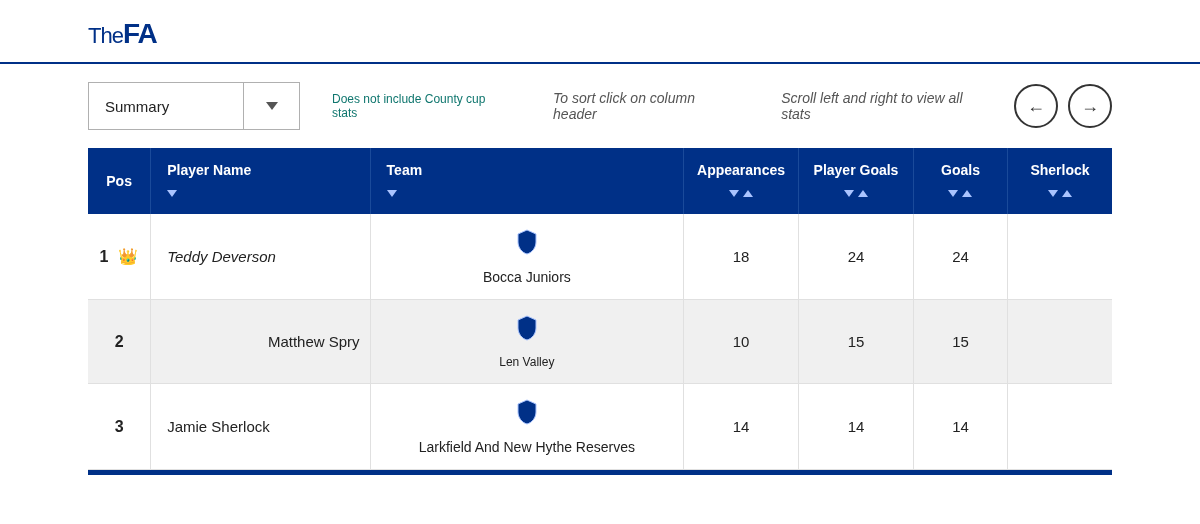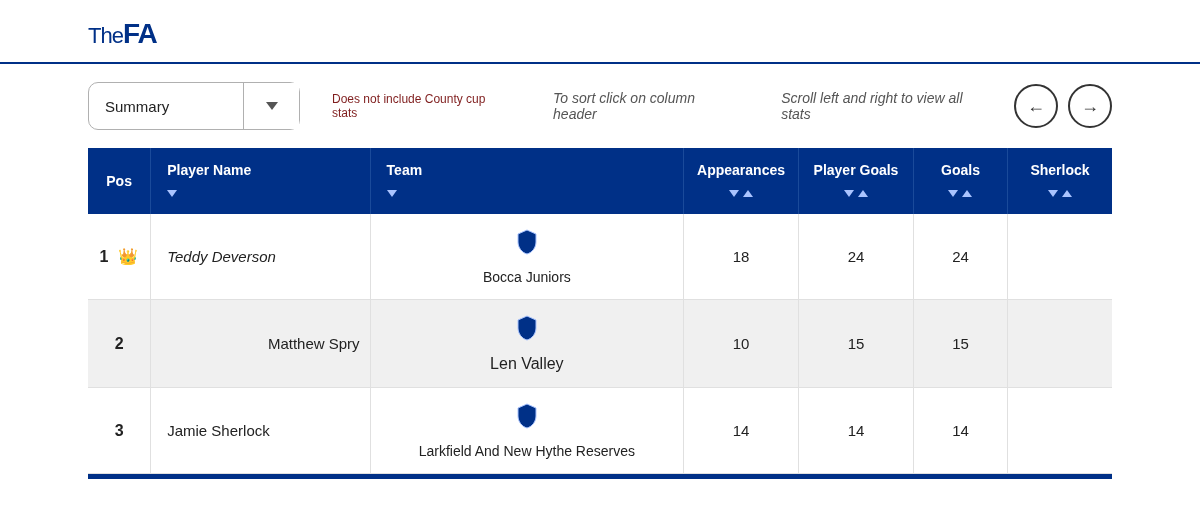--- a/index.html
+++ b/index.html
@@ -32,21 +32,21 @@
       display: flex;
       align-items: center;
       padding: 18px 88px 0 88px;
       gap: 24px;
     }
 
     .dropdown-box {
       display: flex;
       align-items: center;
       border: 1.5px solid #b0b0b0;
-      border-radius: 10px;
+      border-radius: 0;
       padding: 0;
       width: 218px;
       height: 48px;
       cursor: pointer;
       background: #fff;
     }
     .dropdown-label {
       flex: 1;
       padding: 0 16px;
       font-size: 15px;
@@ -64,21 +64,21 @@
     .dropdown-arrow {
       width: 0;
       height: 0;
       border-left: 6px solid transparent;
       border-right: 6px solid transparent;
       border-top: 8px solid #555;
     }
 
     .hint-text {
       font-size: 12px;
-      color: #7f1d1d;
+      color: #0f766e;
       margin-left: 8px;
     }
 
     .sort-hint {
       font-size: 14px;
       color: #555;
       margin-left: 20px;
       font-style: italic;
     }
 
@@ -335,21 +335,21 @@
         <tr style="background: rgb(240, 240, 240);">
           <td class="pos-cell"><span>2</span></td>
           <td style="text-align: right; padding-left: 16px; font-size: 15px;"><span>Matthew Spry</span></td>
           <td class="td-team">
             <div class="td-team-inner">
     <span class="shield-icon">
       <svg viewBox="0 0 24 28" fill="none" xmlns="http://www.w3.org/2000/svg" width="24" height="28">
         <path d="M12 2L3 6v8c0 5.5 3.8 10.7 9 12 5.2-1.3 9-6.5 9-12V6L12 2z" fill="#003087" stroke="#aac4ff" stroke-width="1"></path>
       </svg>
     </span>
-    <span style="font-size:16px;">Len Valley</span>
+    <span style="font-size:12px;">Len Valley</span>
   </div>
           </td>
           <td>10</td>
           <td>15</td>
           <td>15</td>
           <td></td>
         </tr>
         <tr style="background: rgb(255, 255, 255);">
           <td class="pos-cell"><span>3</span></td>
           <td style="text-align: left; padding-left: 16px; font-size: 15px;"><span>Jamie Sherlock</span></td>

